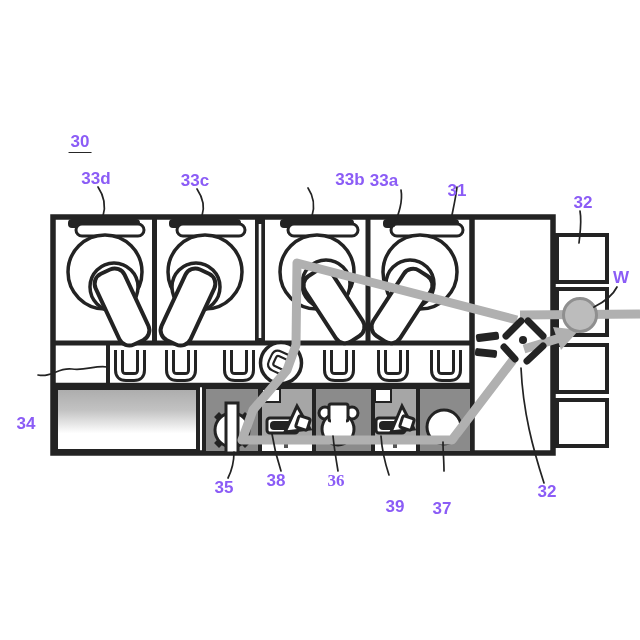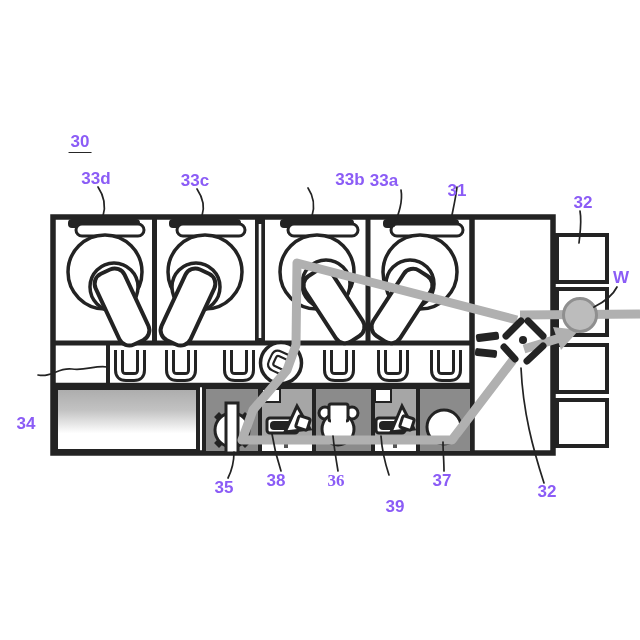--- a/index.html
+++ b/index.html
@@ -219,15 +219,15 @@
 <div class="lbl" style="left:306px;top:179px;margin-left:44px;">33b</div>
 <div class="lbl" style="left:384px;top:180px;">33a</div>
 <div class="lbl" style="left:457px;top:178px;margin-top:12px;">31</div>
 <div class="lbl" style="left:583px;top:202px;">32</div>
 <div class="lbl" style="left:621px;top:277px;">W</div>
 <div class="lbl" style="left:26px;top:376px;margin-top:47px;">34</div>
 <div class="lbl" style="left:224px;top:487px;">35</div>
 <div class="lbl" style="left:276px;top:480px;text-align:center;">38</div>
 <div class="lbl" style="left:336px;top:480px;font-family:Liberation Serif, serif;">36</div>
 <div class="lbl" style="left:395px;top:483px;margin-top:23px;">39</div>
-<div class="lbl" style="left:442px;top:480px;">37</div>
+<div class="lbl" style="left:442px;top:508px;">37</div>
 <div class="lbl" style="left:547px;top:491px;">32</div>
 </div>
 
 </body></html>

